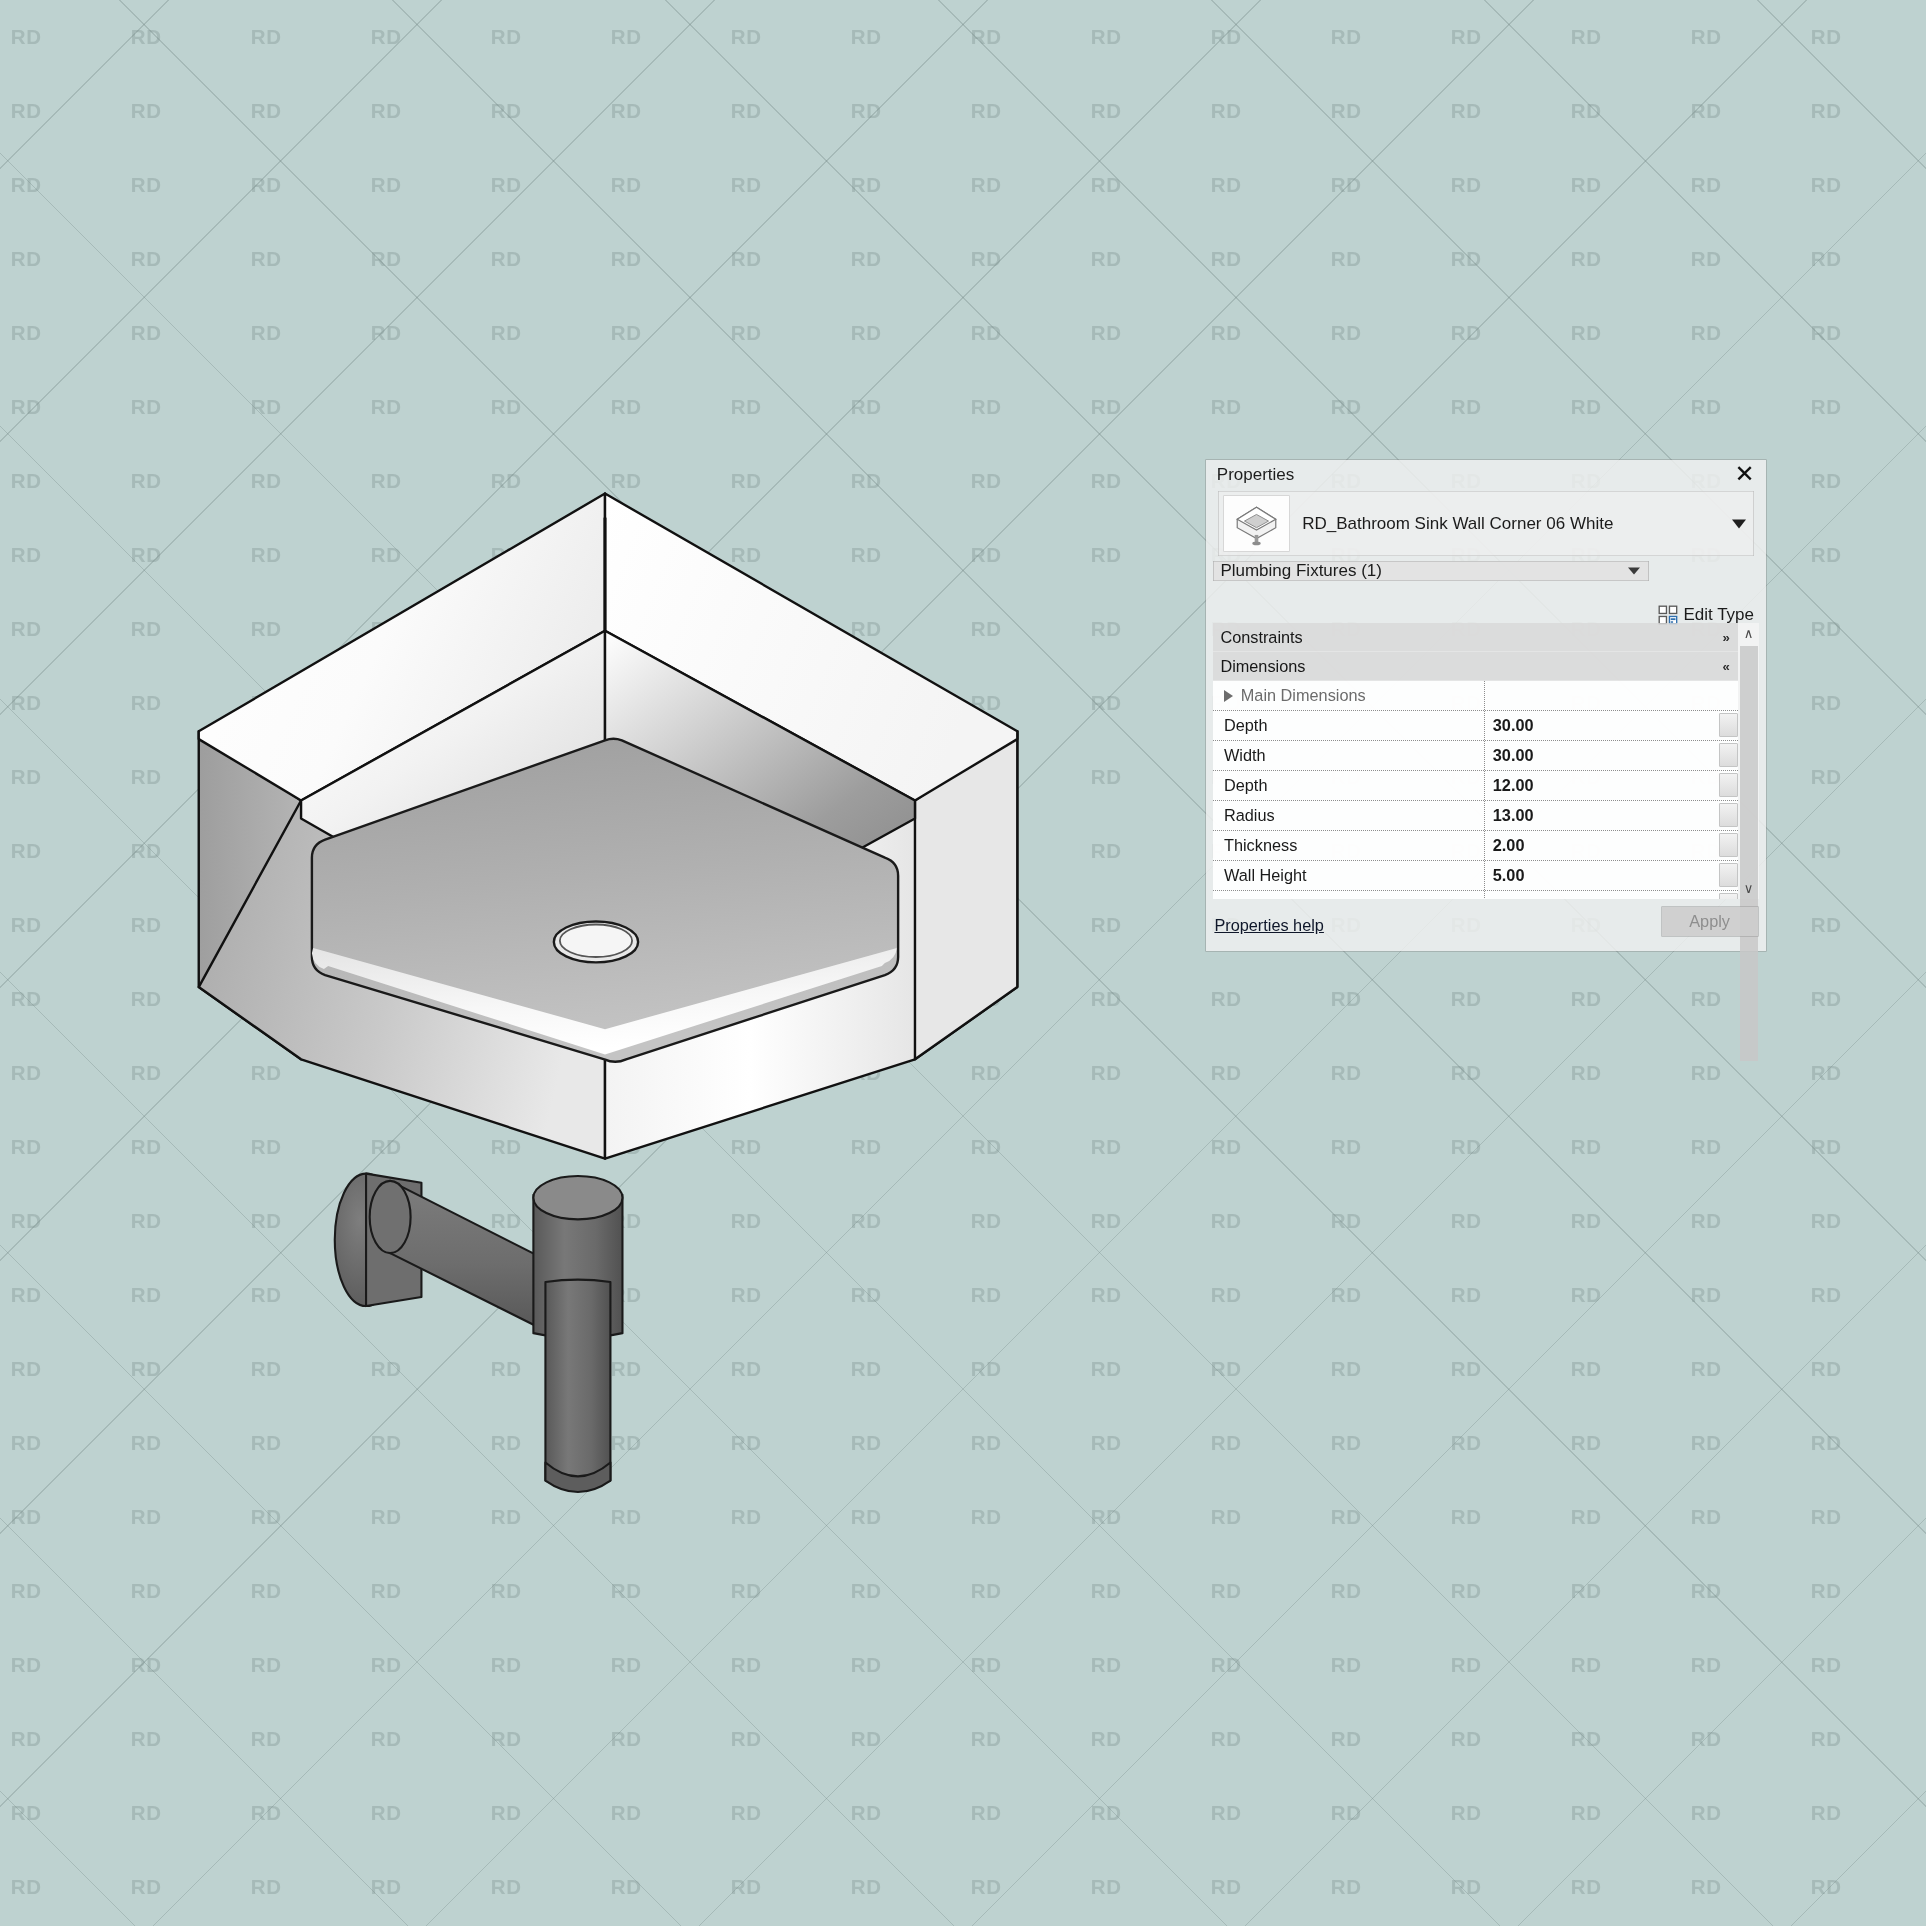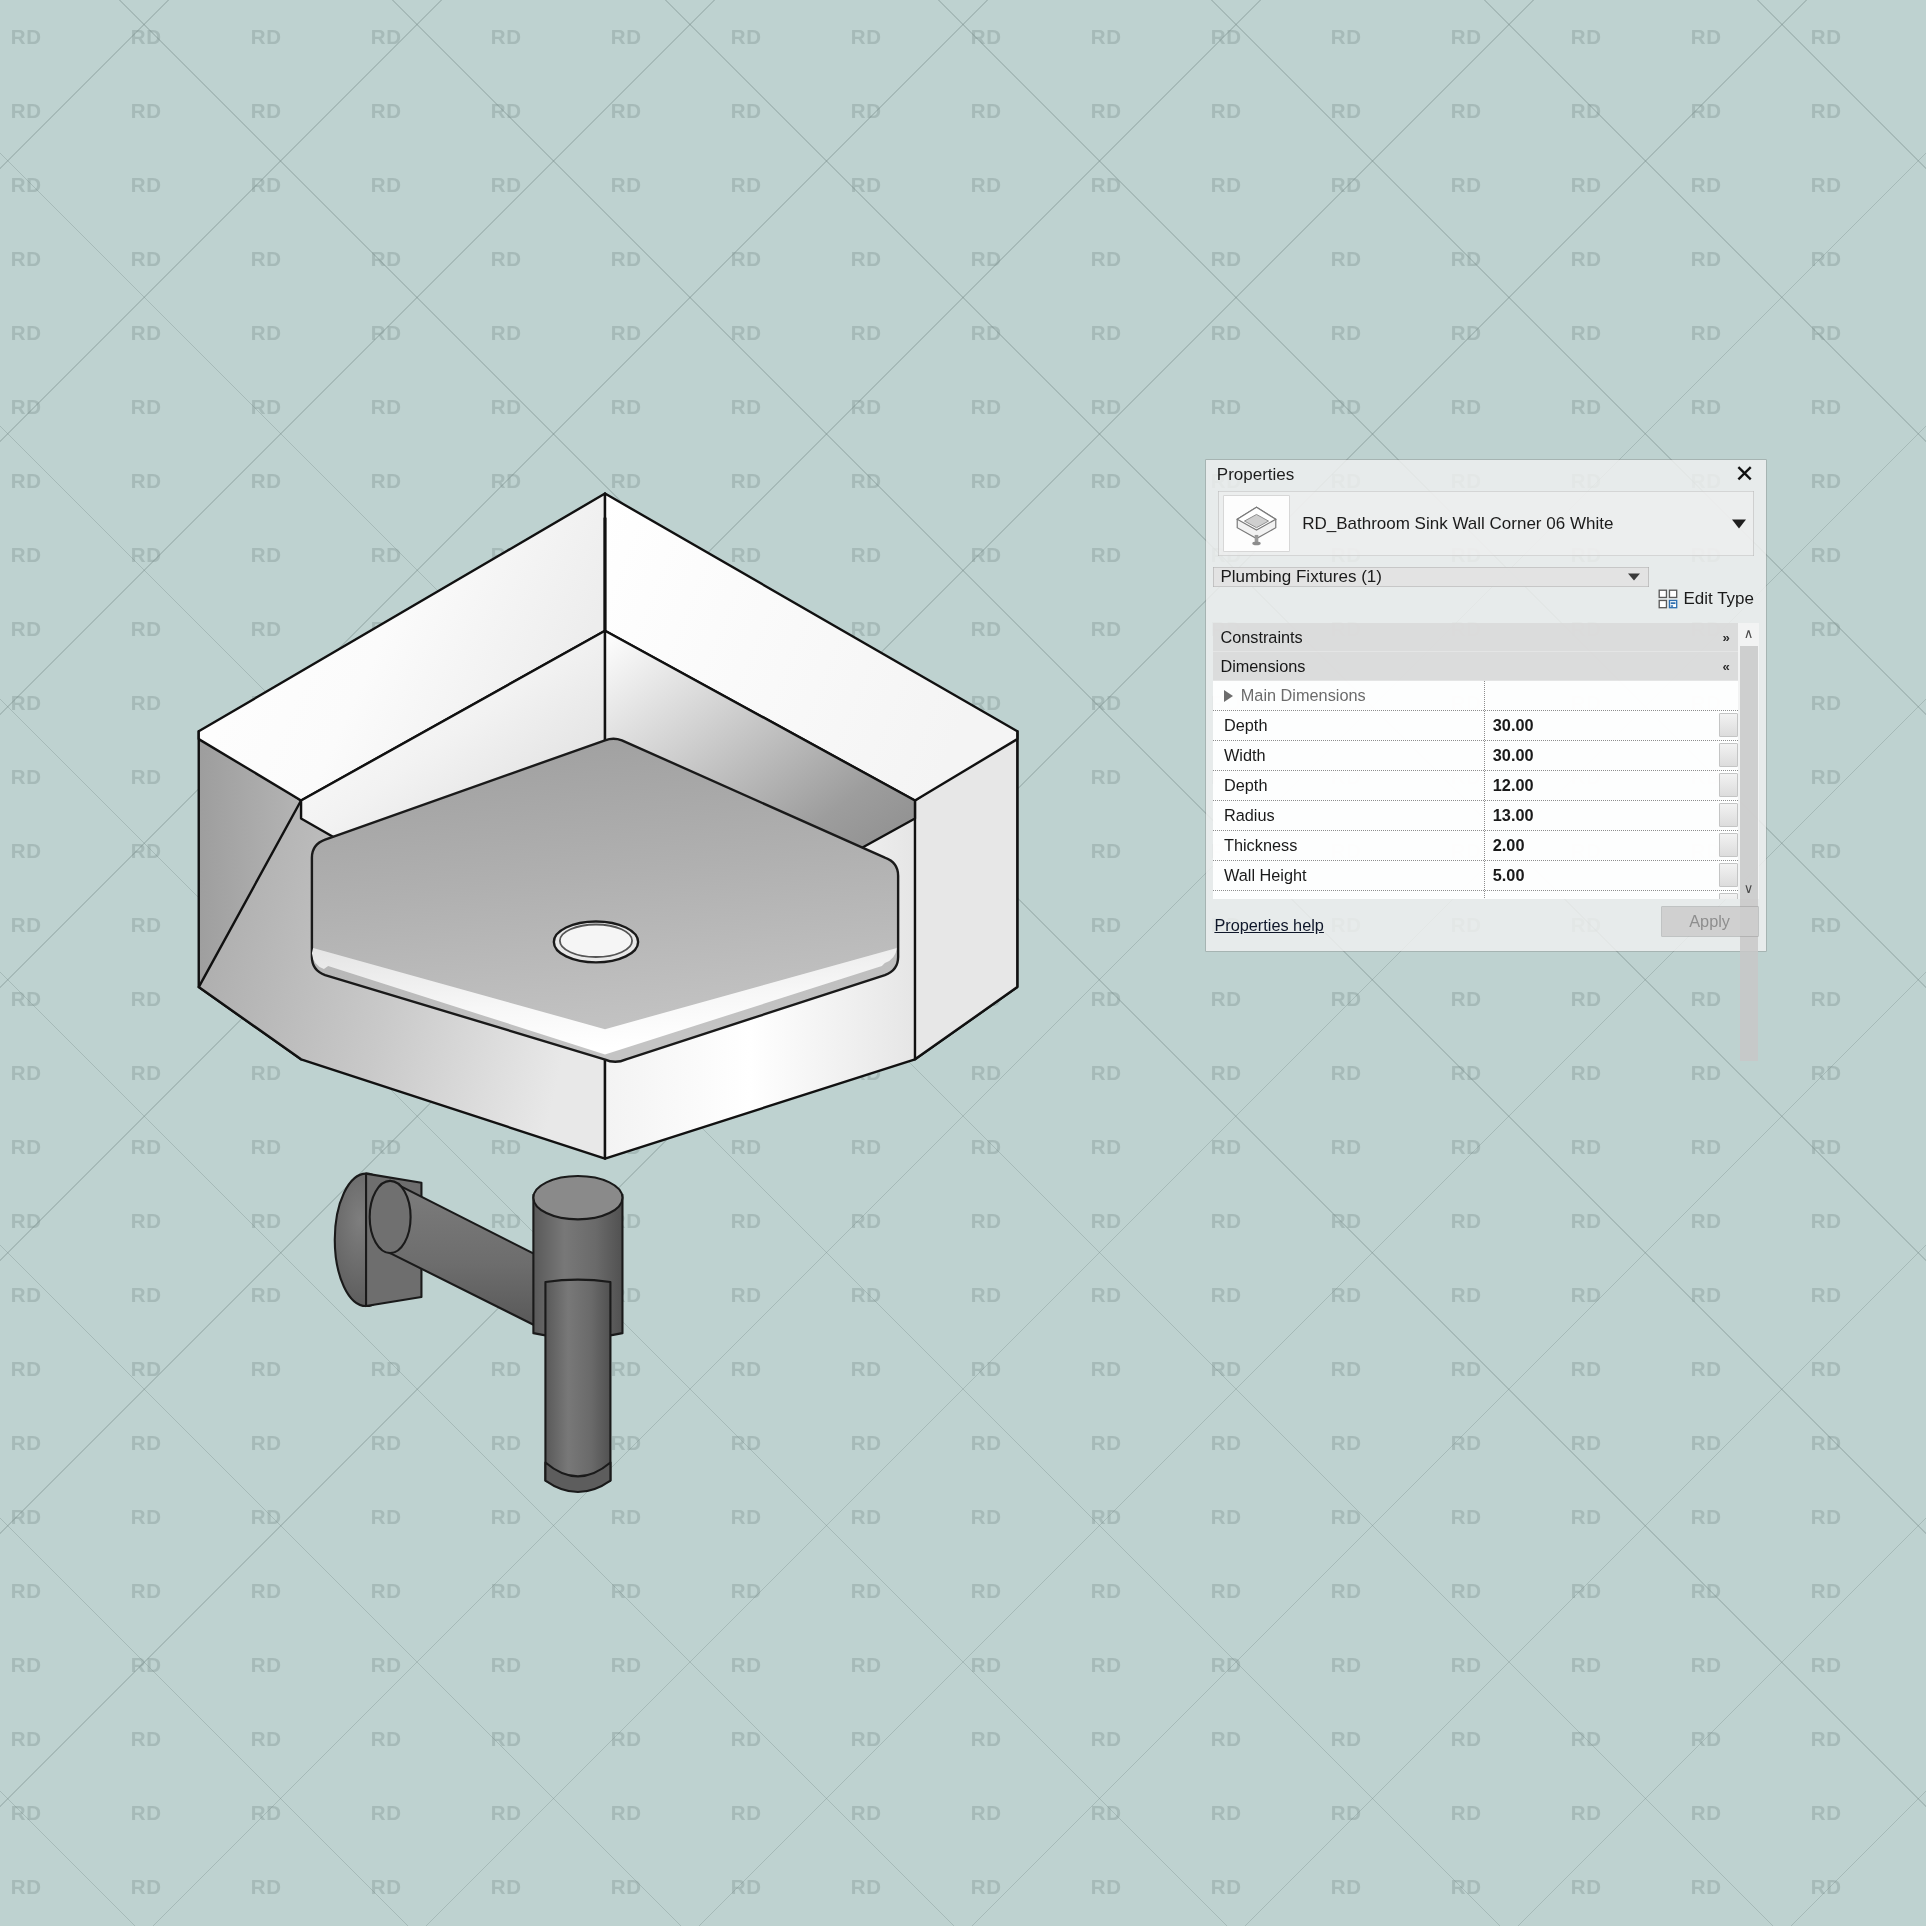--- a/index.html
+++ b/index.html
@@ -92,21 +92,21 @@
     max-width:361px;
   }
   #type-dropdown-arrow{
     position:absolute;right:8.4px;top:50%;transform:translateY(-50%);
     width:0;height:0;border-left:7.8px solid transparent;border-right:7.8px solid transparent;
     border-top:9px solid #1f1f1f;cursor:pointer;
   }
 
   #category-row{
     margin:4.8px 7.2px 0 7.2px;
-    height:32.5px;display:flex;align-items:center;
+    height:32.5px;display:flex;align-items:flex-start;
   }
   #category-select{
     flex:1 1 auto;position:relative;
     background:rgba(226,226,226,.85);
     box-shadow:inset 0 0 0 0.6px rgba(150,150,150,.7);
     display:flex;align-items:center;
     padding-left:7.2px;
     font-size:17px;color:#1b1b1b;
     cursor:pointer;
   }

